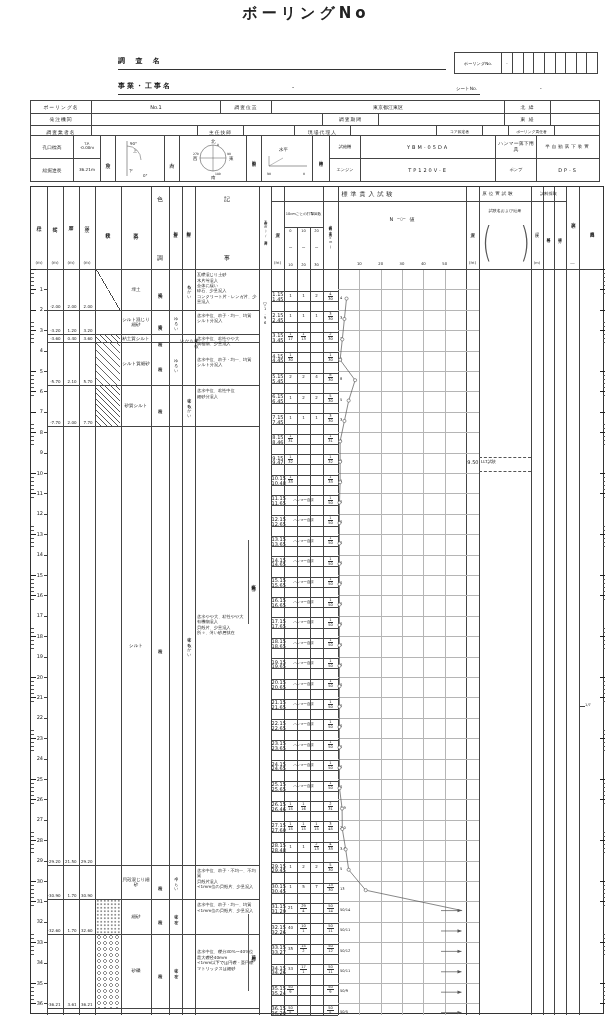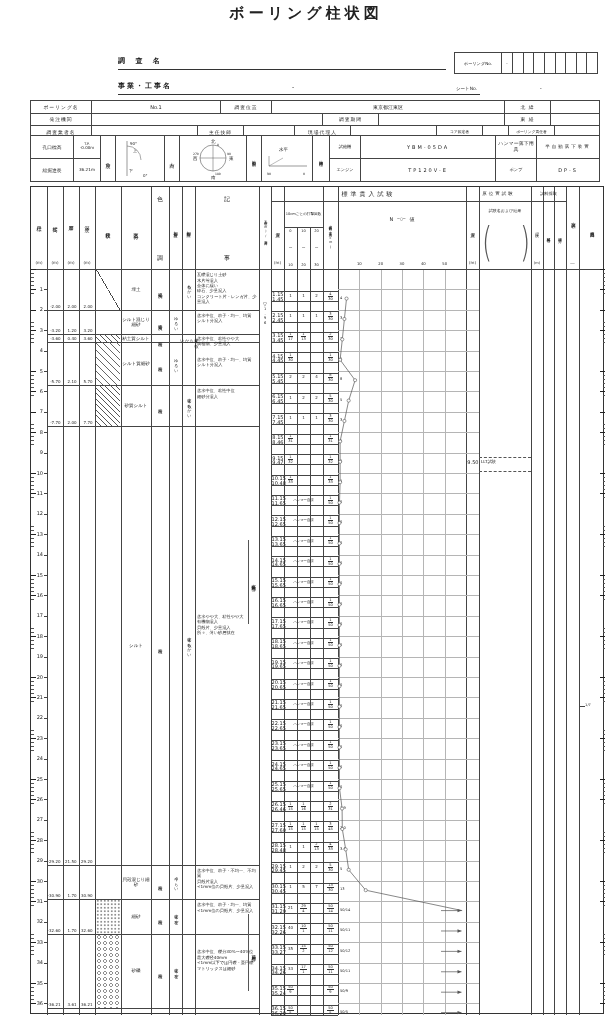--- a/index.html
+++ b/index.html
@@ -58,21 +58,21 @@
   .p-silt{background-image:radial-gradient(ellipse 2.2px .4px,#555 96%,transparent);background-size:7px 6px;}
   .p-gravel{background-image:radial-gradient(circle,transparent .9px,#444 1px,#444 1.5px,transparent 1.7px);background-size:6px 6px;}
   .rl{background-image:repeating-linear-gradient(to bottom,#555 0,#555 .5px,transparent .5px,transparent 4.08px);}
   .rl1{background-image:repeating-linear-gradient(to bottom,#222 0,#222 .7px,transparent .7px,transparent 20.4px);}
   svg text{font-family:"DejaVu Sans",sans-serif;fill:#222;}
 </style>
 </head>
 <body>
 
 <div class="page">
-  <div class="title">ボーリング柱状図</div>
+  <div class="title">ボーリングNo</div>
 
   <span class="abs slabel" style="left:118px;top:56px">調 査 名</span>
   <div class="abs uline" style="left:118px;top:69px;width:328px"></div>
 
   <div class="abs bno" style="left:454px;top:52px">
     <span class="bl">ボーリングNo.</span>
     <span class="bd">-</span>
     <span class="bc"></span>
     <span class="bc"></span>
     <span class="bc"></span>

